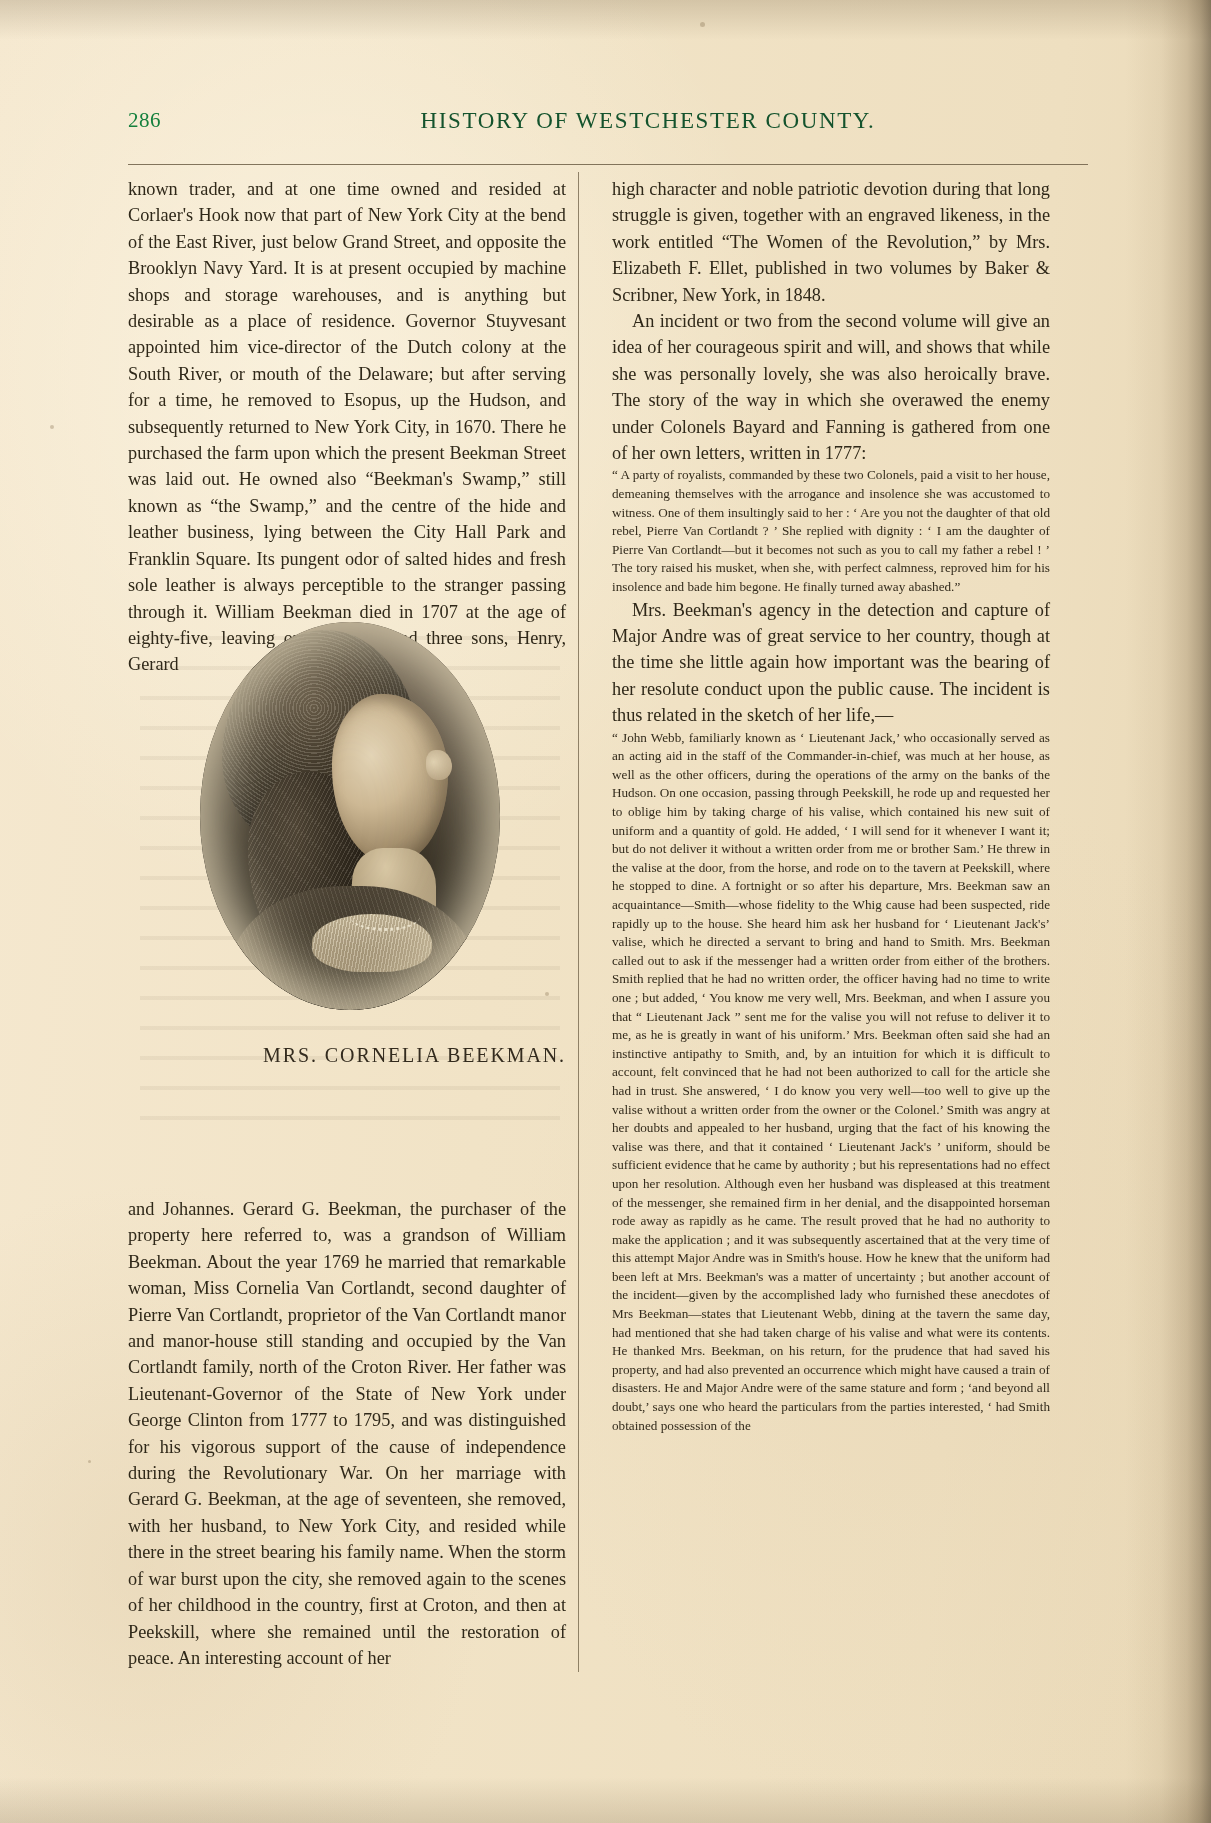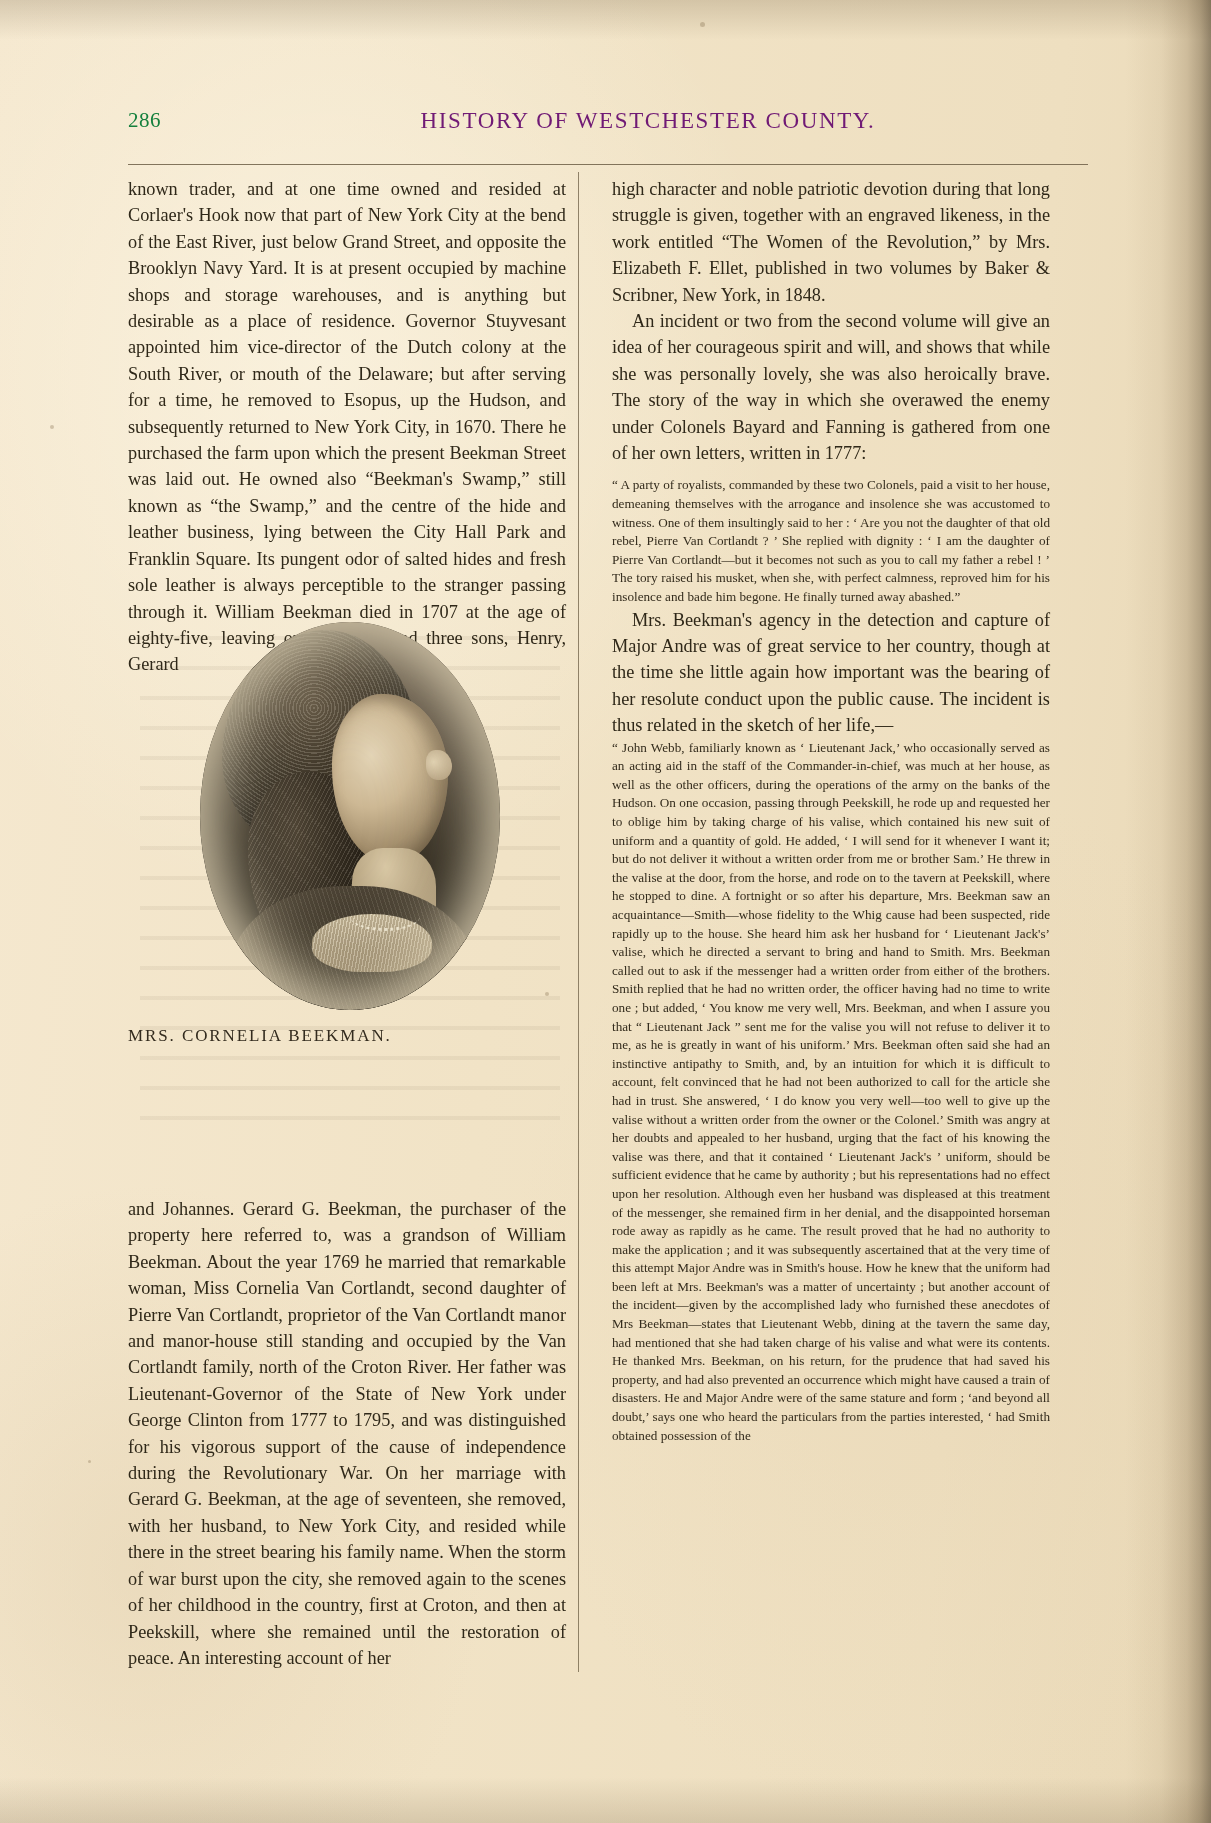--- a/index.html
+++ b/index.html
@@ -43,21 +43,21 @@
   .runhead{
     position:absolute;top:108px;left:128px;width:960px;height:30px;
   }
   .folio{
     position:absolute;left:0;top:0;
     font-size:21px;color:#15803d;letter-spacing:.5px;
   }
   .runtitle{
     position:absolute;left:0;top:0;width:100%;
     text-align:center;
-    font-size:23px;color:#701a75;
+    font-size:23px;color:#14532d;
     letter-spacing:1.6px;
     padding-left:80px;
     box-sizing:border-box;
   }
   .rule-top{
     position:absolute;top:164px;left:128px;width:960px;height:0;
     border-top:1.6px solid #6d5f46;opacity:.85;
   }
 
   
@@ -80,21 +80,21 @@
   .col p.ind{text-indent:20px;}
 
   
   .qt{
     font-size:13.2px;
     line-height:18.6px;
     text-align:justify;
     color:#332b1c;
     margin:9px 0 11px 0;
   }
-  .qt.first-q{margin-top:10px;}
+  .qt.first-q{}
 
   
   .plate{
     position:absolute;left:128px;top:612px;width:438px;height:560px;
   }
   .oval-wrap{
     position:absolute;left:72px;top:10px;width:300px;height:388px;
   }
   .oval{
     position:absolute;inset:0;
@@ -158,23 +158,23 @@
   .necklace{
     position:absolute;left:150px;top:280px;width:70px;height:26px;
     border-bottom:3px dotted rgba(250,244,226,.75);
     border-radius:50%;
   }
   .vign{
     position:absolute;inset:0;border-radius:50%/50%;
     box-shadow:inset 0 0 46px 18px rgba(226,212,182,.75), inset 0 0 90px 30px rgba(232,220,192,.35);
   }
   .plate-caption{
-    position:absolute;left:0;top:414px;width:100%;
-    text-align:left;
-    font-size:17px;
+    position:absolute;left:0;top:432px;width:100%;
+    text-align:right;
+    font-size:20px;
     letter-spacing:1.9px;
     color:#332b1e;
   }
 
   
   .ghost{
     position:absolute;left:140px;top:620px;width:420px;height:520px;
     opacity:.085;pointer-events:none;
     background:repeating-linear-gradient(180deg, rgba(90,72,46,0) 0 16px, rgba(90,72,46,.85) 16px 20px, rgba(90,72,46,0) 20px 30px);
   }

